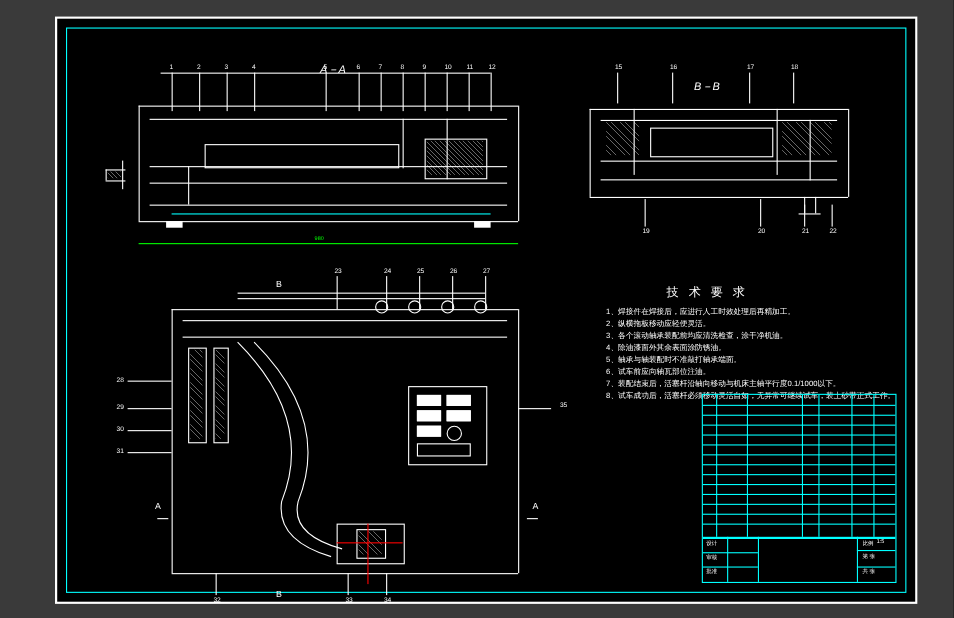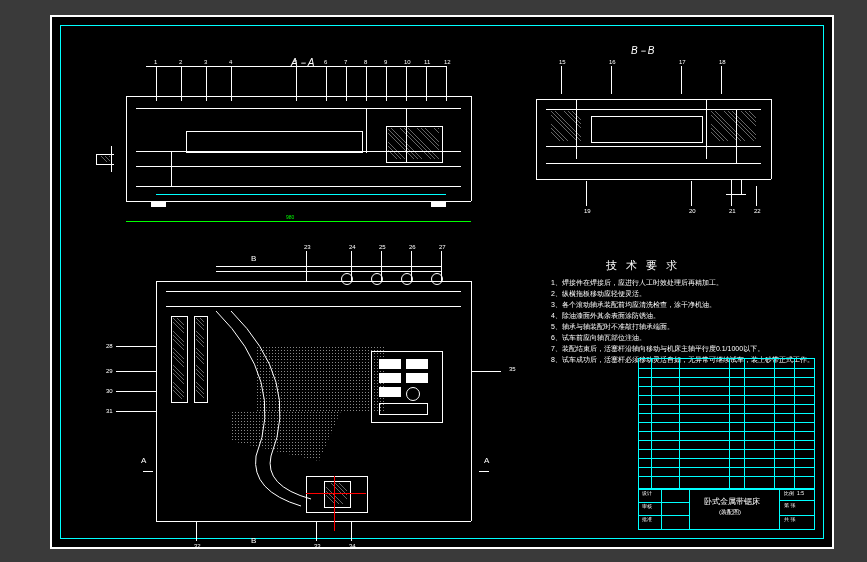--- a/index.html
+++ b/index.html
@@ -190,21 +190,21 @@
       <div class="line-h" style="left:0;top:8px;width:18px"></div>
       <div class="line-h" style="left:0;top:18px;width:18px"></div>
       <div class="line-v" style="left:0;top:8px;height:10px"></div>
       <div class="line-v" style="left:15px;top:0;height:26px"></div>
       <div class="hatch" style="left:2px;top:10px;width:12px;height:6px"></div>
     </div>
 
     <div class="line-green-h" style="left:65px;top:195px;width:345px"></div>
     <div class="dim-text" style="left:225px;top:188px">980</div>
 
-    <div class="section-label" style="left:570px;top:18px">B－B</div>
+    <div class="section-label" style="left:570px;top:46px">B－B</div>
 
     <div style="position:absolute;left:475px;top:65px;width:235px;height:90px">
       <div class="line-h" style="left:0;top:8px;width:235px"></div>
       <div class="line-h" style="left:0;top:88px;width:235px"></div>
       <div class="line-v" style="left:0;top:8px;height:80px"></div>
       <div class="line-v" style="left:235px;top:8px;height:80px"></div>
       <div class="line-h" style="left:10px;top:18px;width:215px"></div>
       <div class="line-h" style="left:10px;top:55px;width:215px"></div>
       <div class="line-h" style="left:10px;top:72px;width:215px"></div>
       <div class="view" style="left:55px;top:25px;width:110px;height:25px"></div>
@@ -340,24 +340,20 @@
       <div class="tb-row" style="top:45px;height:9px"></div>
       <div class="tb-row" style="top:54px;height:9px"></div>
       <div class="tb-row" style="top:63px;height:9px"></div>
       <div class="tb-row" style="top:72px;height:9px"></div>
       <div class="tb-row" style="top:81px;height:9px"></div>
       <div class="tb-row" style="top:90px;height:9px"></div>
       <div class="tb-row" style="top:99px;height:9px"></div>
       <div class="tb-row" style="top:108px;height:9px"></div>
       <div class="tb-row" style="top:117px;height:12px;border-bottom:2px solid #00ffff"></div>
 
-      <div class="tb-row" style="top:129px;height:41px">
-        <div class="tb-text" style="left:65px;top:8px;font-size:8px">卧式金属带锯床</div>
-        <div class="tb-text" style="left:80px;top:20px;font-size:6px">(装配图)</div>
-      </div>
 
       <div class="tb-cell" style="left:12px;top:0;height:129px"></div>
       <div class="tb-cell" style="left:40px;top:0;height:129px"></div>
       <div class="tb-cell" style="left:90px;top:0;height:129px"></div>
       <div class="tb-cell" style="left:105px;top:0;height:129px"></div>
       <div class="tb-cell" style="left:135px;top:0;height:129px"></div>
       <div class="tb-cell" style="left:155px;top:0;height:129px"></div>
 
       <div class="tb-cell" style="left:50px;top:129px;height:41px"></div>
       <div class="tb-cell" style="left:140px;top:129px;height:41px"></div>

